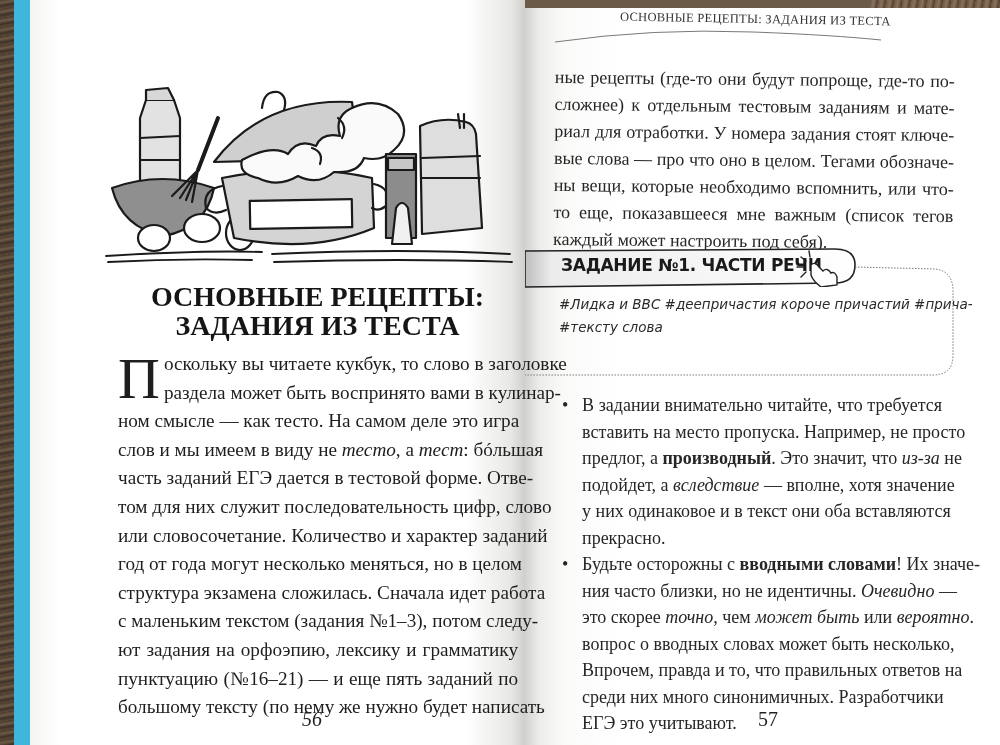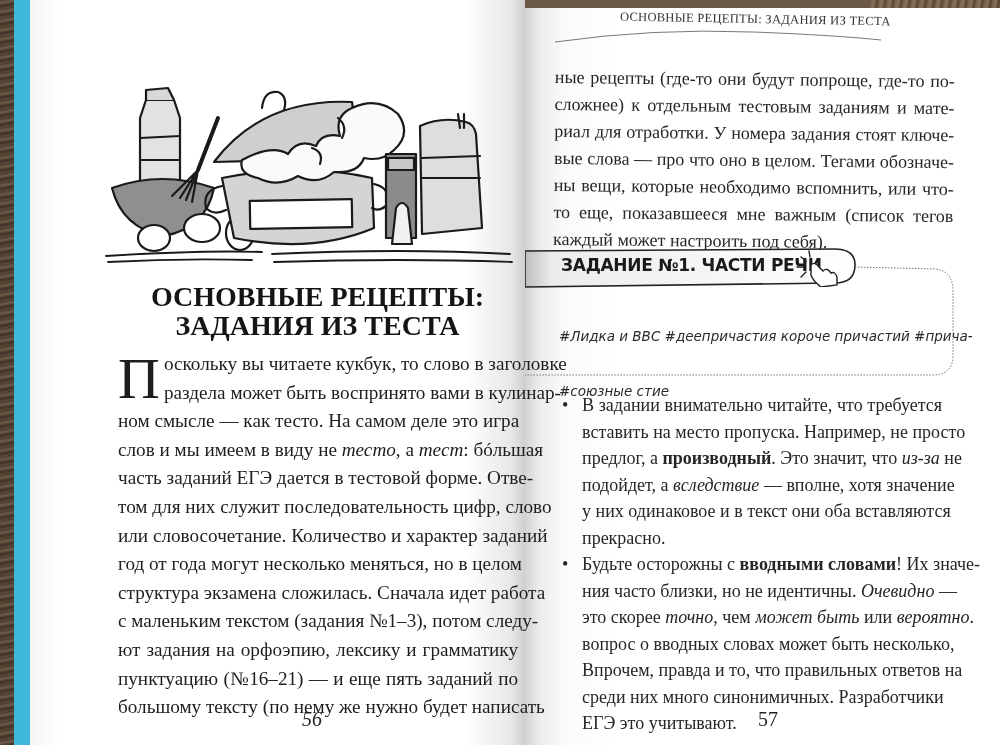--- a/index.html
+++ b/index.html
@@ -73,21 +73,21 @@
   .task-title {
     position: absolute; left: 36px; top: 10px;
     font-family: "DejaVu Sans", sans-serif; font-weight: bold; font-size: 17px;
     color: #1a1a1a; letter-spacing: -0.3px;
   }
   .tags {
     position: absolute; left: 34px; top: 48px; width: 390px;
     font-family: "DejaVu Sans", sans-serif; font-style: italic; font-size: 13.5px; line-height: 23px;
     color: #2a2a2a;
   }
-  .tags .line { display: block; white-space: nowrap; text-align: justify; text-align-last: justify; margin-top: 32px; }
+  .tags .line { display: block; white-space: nowrap; text-align: justify; text-align-last: justify; }
   .tags .line.last { text-align-last: left; }
   .hand-icon { position: absolute; left: 268px; top: 2px; width: 50px; height: 40px; }
 
   .bullets {
     position: absolute; left: 562px; top: 392px; width: 380px;
     font-size: 18px; line-height: 26.5px; color: #262626;
   }
   .bullet { position: relative; padding-left: 20px; }
   .bullet .dot { position: absolute; left: 0; top: 0; }
   .bullets .line { display: block; white-space: nowrap; text-align: justify; text-align-last: justify; }
@@ -201,21 +201,21 @@
   </svg>
   <div class="task-title">ЗАДАНИЕ №1. ЧАСТИ РЕЧИ</div>
   <svg class="hand-icon" viewBox="0 0 50 40">
     <g stroke="#222" stroke-width="1.4" fill="#fff" stroke-linecap="round">
       <path d="M8 10 L13 14 M16 4 L17 10 M4 20 L11 20 M8 30 L13 25"></path>
       <path d="M18 18 Q22 14 26 20 L30 24 Q34 20 38 26 Q42 24 44 30 L44 38 L28 40 Q20 34 18 28 Z"></path>
     </g>
   </svg>
   <div class="tags">
     <span class="line">#Лидка и BBC #деепричастия короче причастий #прича-</span>
-    <span class="line last">#союзные стие</span>
+    <span class="line last">#тексту слова</span>
   </div>
 </div>
 
 <div class="bullets">
   <div class="bullet">
     <span class="dot">•</span>
     <span class="line rich">В задании внимательно читайте, что требуется</span>
     <span class="line rich">вставить на место пропуска. Например, не просто</span>
     <span class="line rich">предлог, а <b>производный</b>. Это значит, что <i>из-за</i> не</span>
     <span class="line rich">подойдет, а <i>вследствие</i> — вполне, хотя значение</span>

